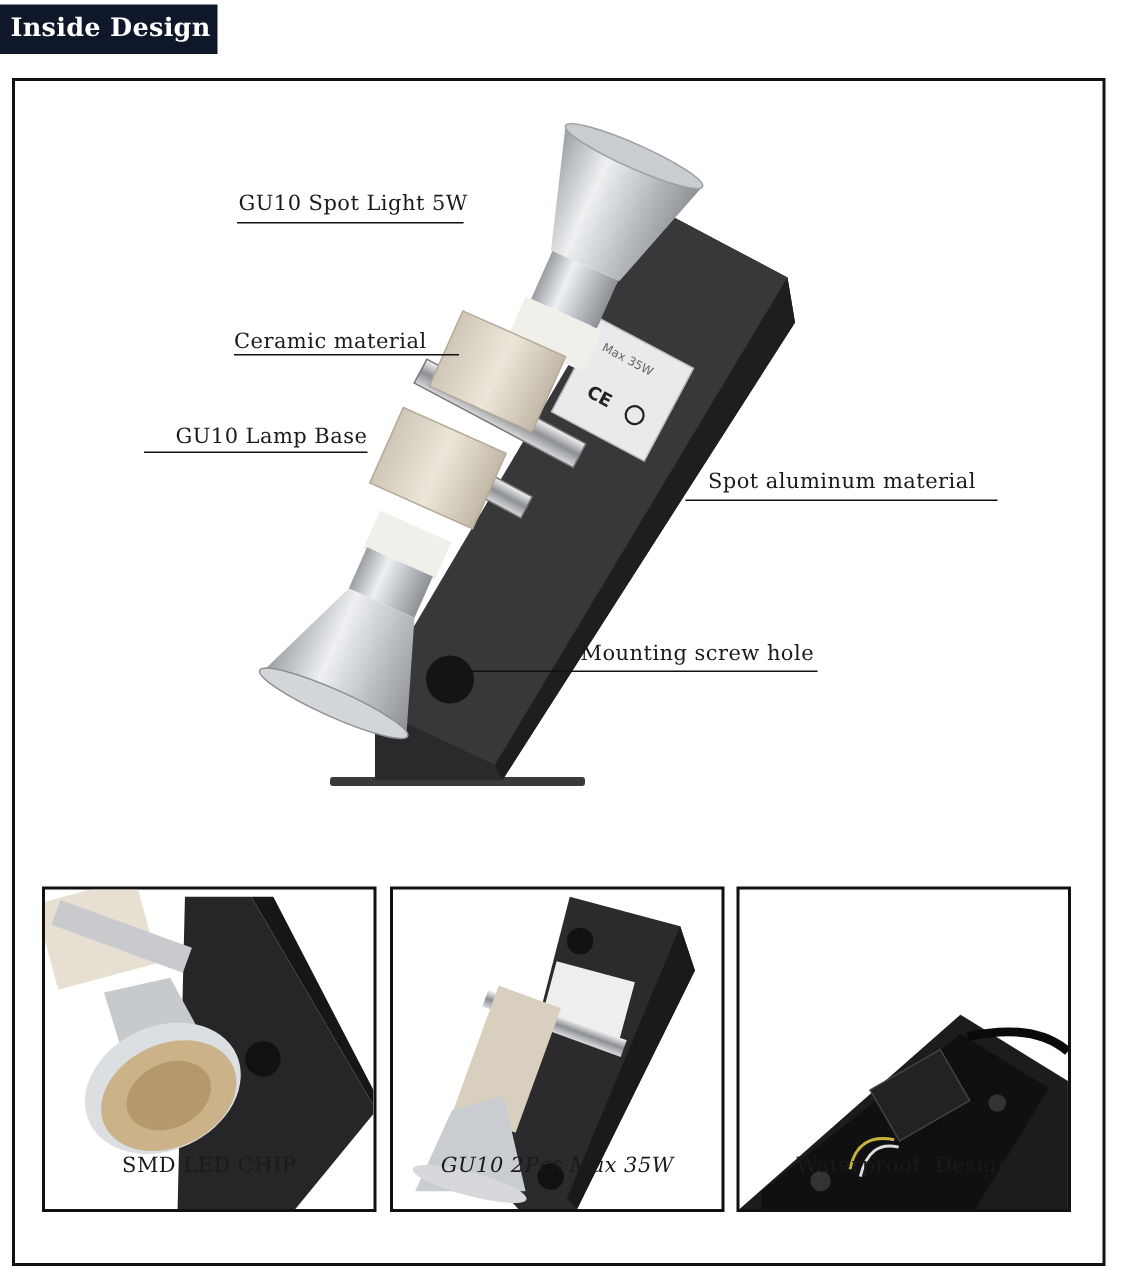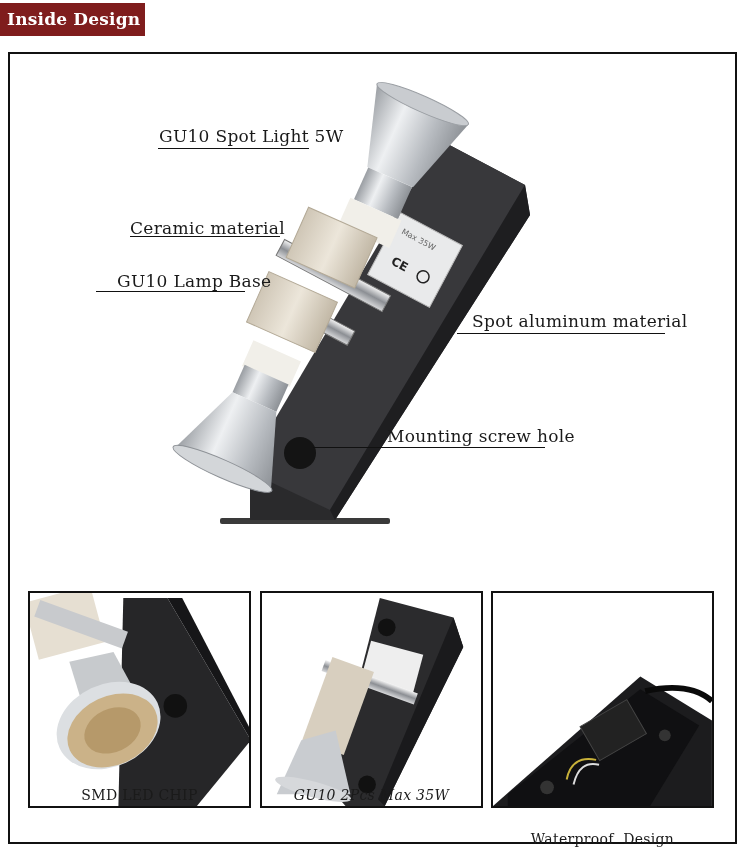--- a/index.html
+++ b/index.html
@@ -1,43 +1,43 @@
 <!DOCTYPE html>
 <html><head>
 <meta charset="utf-8">
 <style>
   * { box-sizing: border-box; margin: 0; padding: 0; }
   html, body { width: 750px; height: 852px; background: #ffffff; overflow: hidden; }
   body { position: relative; font-family: "DejaVu Serif", serif; color: #1a1a1a; }
 
   .header-tag {
     position: absolute; left: 0; top: 3px; width: 145px; height: 33px;
-    background: #7f1d1d; color: #ffffff;
+    background: #0f172a; color: #ffffff;
     font-family: "DejaVu Serif", serif; font-size: 17px; font-weight: bold;
     line-height: 33px; padding-left: 7px; letter-spacing: 0.2px;
   }
 
   .outer-frame {
     position: absolute; left: 8px; top: 52px; width: 729px; height: 792px;
     border: 2px solid #111111;
   }
 
   .main-photo { position: absolute; left: 0; top: 0; width: 750px; height: 560px; }
 
-  .callout { position: absolute; font-size: 17px; letter-spacing: 0.3px; white-space: nowrap; }
+  .callout { position: absolute; font-size: 14px; letter-spacing: 0.3px; white-space: nowrap; }
   .callout .txt { display: block; line-height: 18px; }
   .callout .line { position: absolute; height: 1px; background: #111; }
 
   .thumb {
     position: absolute; top: 591px; width: 223px; height: 217px;
     border: 2px solid #111; overflow: hidden; background: #fff;
   }
   .thumb svg { width: 100%; height: 100%; display: block; }
   .thumb-caption {
-    position: absolute; top: 787px; width: 223px; text-align: center;
+    position: absolute; top: 769px; width: 223px; text-align: center;
     font-size: 14px; letter-spacing: 0.3px;
   }
 </style>
 </head>
 <body>
 
 <div class="header-tag">Inside Design</div>
 
 <div class="outer-frame"></div>
 
@@ -104,25 +104,25 @@
     <rect x="230" y="366" width="48" height="30" fill="url(#silver)"></rect>
     <path d="M230,396 L278,396 L305,470 L200,470 Z" fill="url(#silver)"></path>
     <ellipse cx="252" cy="470" rx="54" ry="9" fill="#d3d6d9" stroke="#8d9196"></ellipse>
   </g>
 </svg>
 
 <div class="callout" style="left:159px; top:127px;">
   <span class="txt">GU10 Spot Light 5W</span>
   <span class="line" style="left:-1px; top:21px; width:151px;"></span>
 </div>
-<div class="callout" style="left:130px; top:219px;">
+<div class="callout" style="left:156px; top:219px;">
   <span class="txt">Ceramic material</span>
   <span class="line" style="left:0; top:17px; width:150px;"></span>
 </div>
-<div class="callout" style="left:117px; top:272px;">
+<div class="callout" style="left:117px; top:282px;">
   <span class="txt">GU10 Lamp Base</span>
   <span class="line" style="left:-21px; top:19px; width:149px;"></span>
 </div>
 <div class="callout" style="left:472px; top:312px;">
   <span class="txt">Spot aluminum material</span>
   <span class="line" style="left:-15px; top:21px; width:208px;"></span>
 </div>
 <div class="callout" style="left:387px; top:427px;">
   <span class="txt">Mounting screw hole</span>
   <span class="line" style="left:-74px; top:20px; width:232px;"></span>
@@ -163,13 +163,13 @@
     <polygon points="0,217 150,85 223,130 223,217" fill="#1c1c1e"></polygon>
     <polygon points="15,205 150,98 210,135 160,217 15,217" fill="#101012"></polygon>
     <rect x="95" y="120" width="55" height="40" fill="#222" stroke="#444" transform="rotate(-30 122 140)"></rect>
     <path d="M155,100 Q200,90 223,110" fill="none" stroke="#0a0a0a" stroke-width="6"></path>
     <path d="M75,190 Q80,165 105,170" fill="none" stroke="#c9b23a" stroke-width="2"></path>
     <path d="M82,195 Q88,170 108,175" fill="none" stroke="#ddd" stroke-width="2"></path>
     <circle cx="55" cy="198" r="7" fill="#333"></circle>
     <circle cx="175" cy="145" r="6" fill="#333"></circle>
   </svg>
 </div>
-<div class="thumb-caption" style="left:491px; white-space:pre;margin-top:44px;">Waterproof  Design</div>
+<div class="thumb-caption" style="left:491px; white-space:pre;">Waterproof  Design</div>
 
 </body></html>

